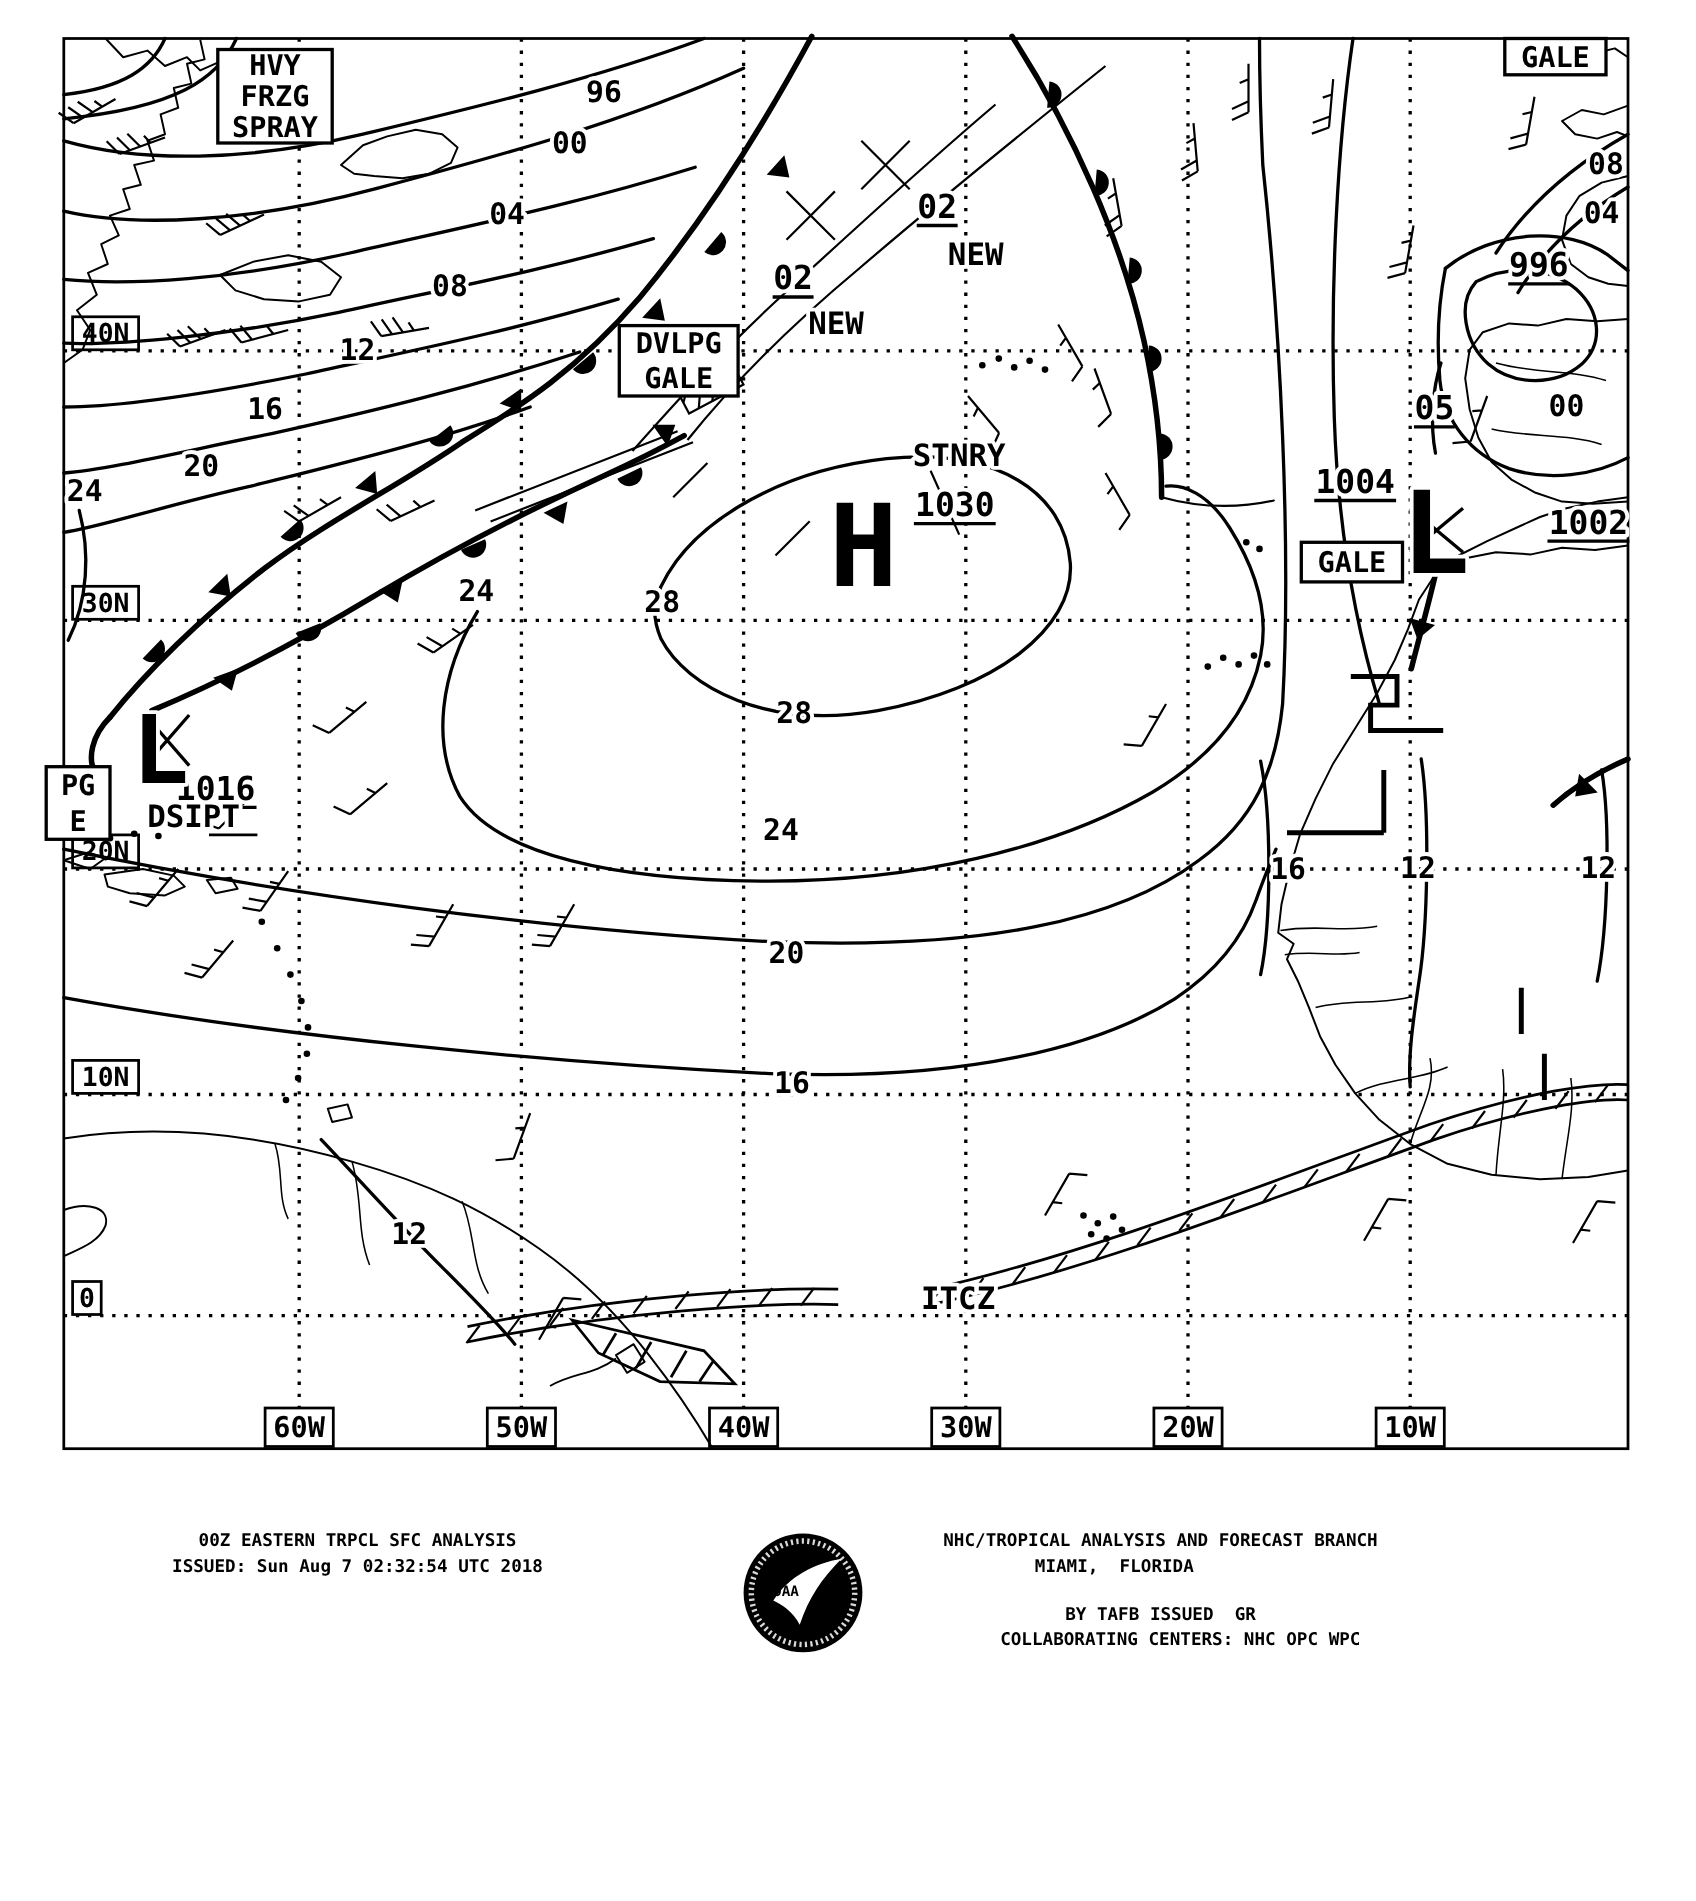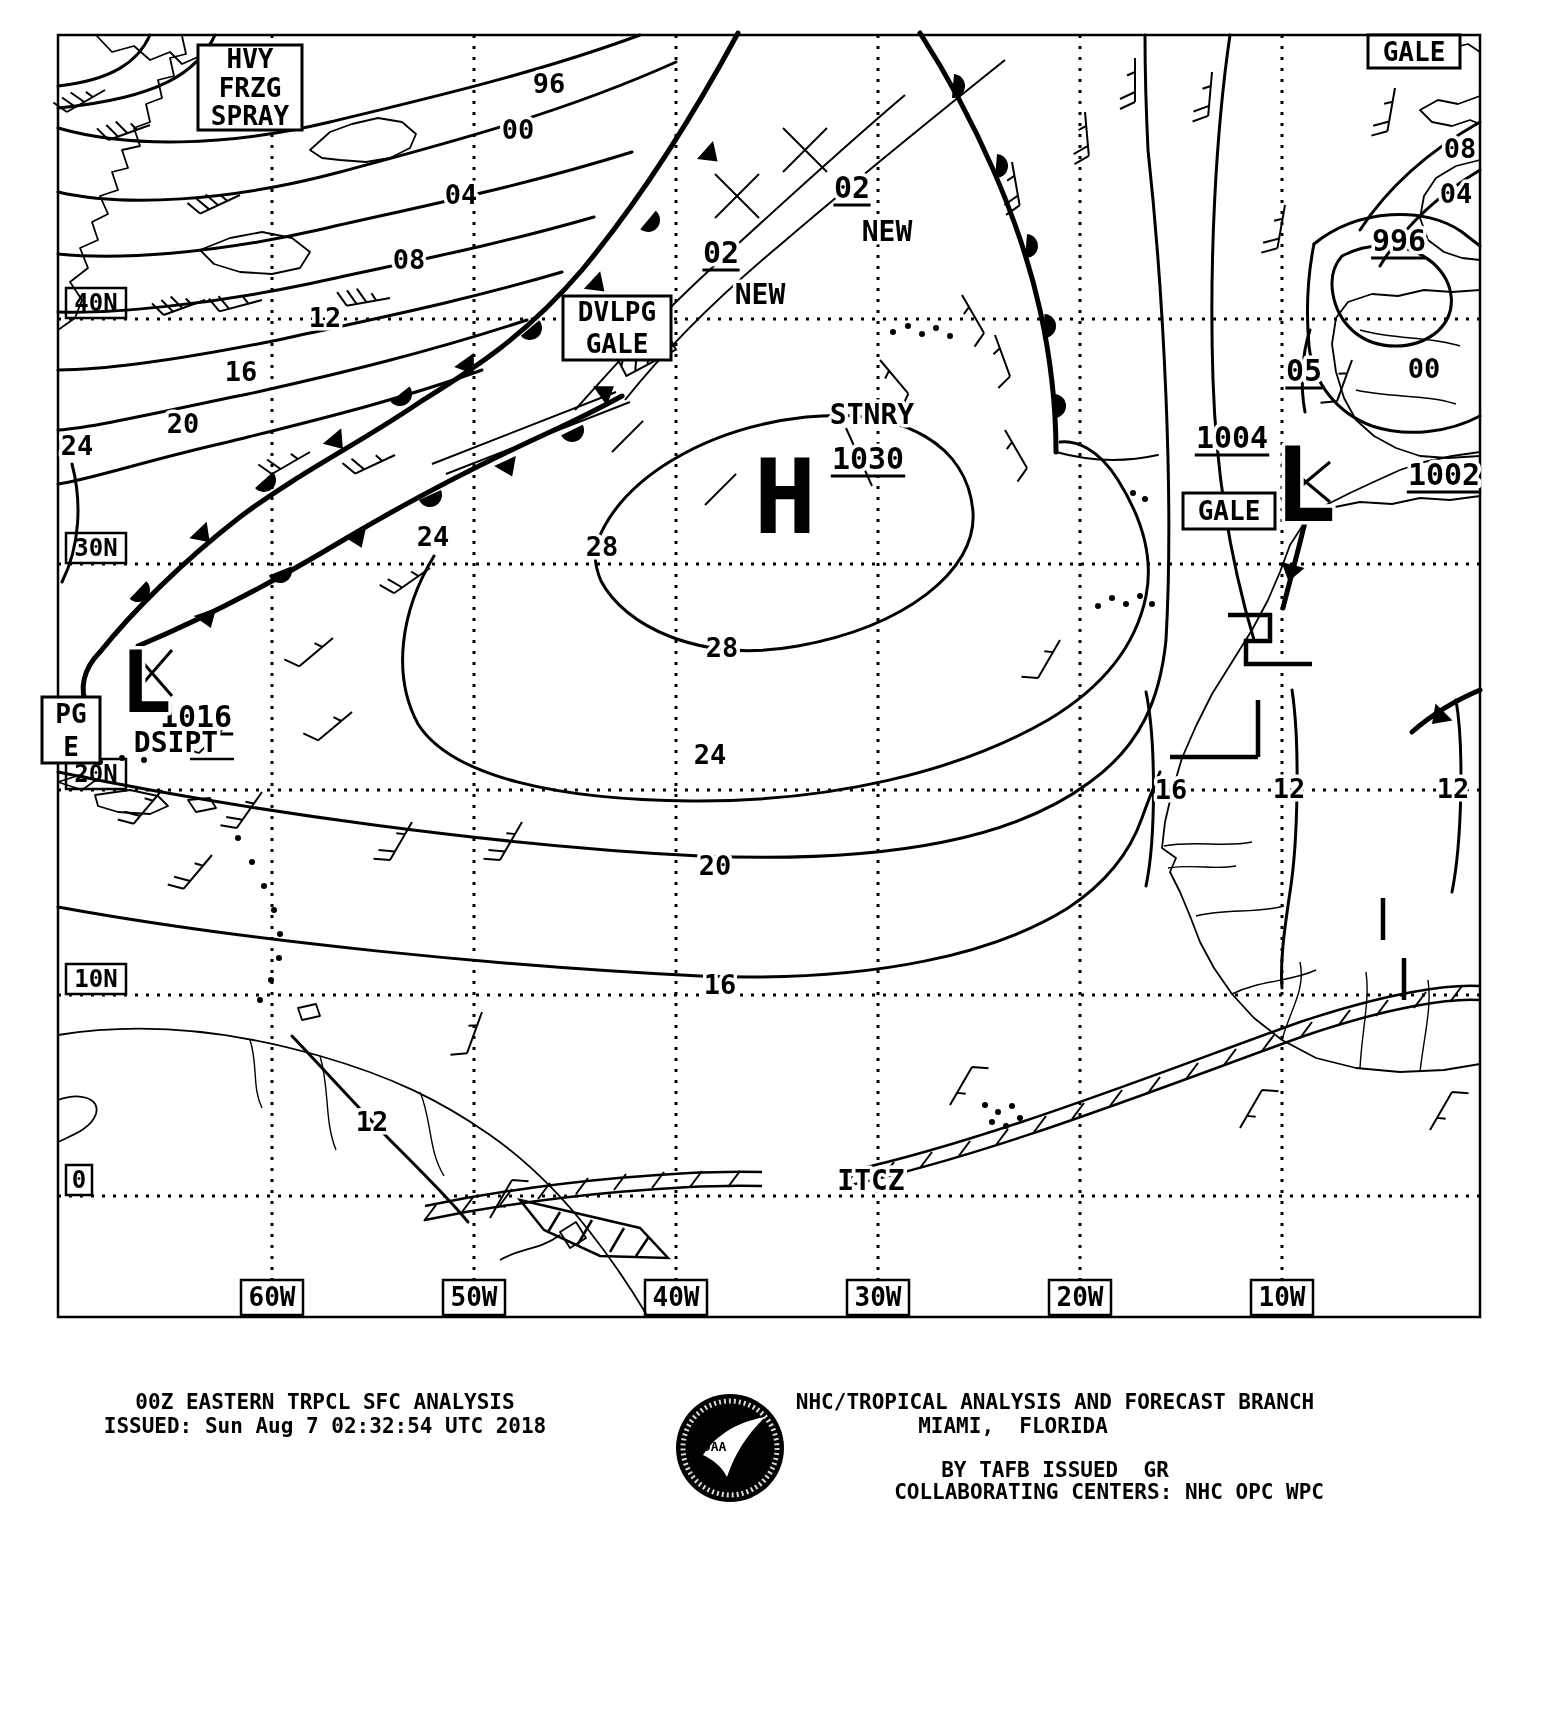--- a/index.html
+++ b/index.html
@@ -1,21 +1,21 @@
 <!DOCTYPE html>
 <html><head>
 <meta charset="utf-8">
 <style>
   html,body{margin:0;padding:0;background:#fff;}
   .page{position:relative;width:1542px;height:1728px;background:#fff;overflow:hidden;
         font-family:"DejaVu Sans Mono","Liberation Mono",monospace;}
   svg{position:absolute;left:0;top:0;}
   svg text{font-family:"DejaVu Sans Mono","Liberation Mono",monospace;font-weight:bold;fill:#000;}
   .halo{paint-order:stroke;stroke:#fff;stroke-width:7px;stroke-linejoin:round;}
-  .cap{position:absolute;color:#000;font-weight:bold;font-size:21px;letter-spacing:0px;
+  .cap{position:absolute;color:#000;font-weight:bold;font-size:16px;letter-spacing:0px;
        white-space:pre;text-align:center;}
   .logo{position:absolute;left:673px;top:1391px;width:114px;height:114px;}
 </style>
 </head>
 <body>
 
 <div class="page">
 
 <svg width="1542" height="1728" viewBox="0 0 1542 1728">
 
@@ -467,21 +467,21 @@
           <text x="71" y="755.5" font-size="26" text-anchor="middle">E</text>
         </g>
       </g>
 </svg>
 
 <div class="cap" style="left:90px;top:1390px;width:470px;">00Z EASTERN TRPCL SFC ANALYSIS</div>
 <div class="cap" style="left:90px;top:1414px;width:470px;">ISSUED: Sun Aug 7 02:32:54 UTC 2018</div>
 <div class="cap" style="left:770px;top:1390px;width:570px;">NHC/TROPICAL ANALYSIS AND FORECAST BRANCH</div>
 <div class="cap" style="left:728px;top:1414px;width:570px;">MIAMI,  FLORIDA</div>
 <div class="cap" style="left:770px;top:1458px;width:570px;">BY TAFB ISSUED  GR</div>
-<div class="cap" style="left:754px;top:1480px;width:570px;text-align:right;">COLLABORATING CENTERS: NHC OPC WPC</div>
+<div class="cap" style="left:788px;top:1480px;width:570px;">COLLABORATING CENTERS: NHC OPC WPC</div>
 
 <div class="logo">
   <svg width="114" height="114" viewBox="0 0 114 114">
     <circle cx="57" cy="57" r="54" fill="#000"></circle>
     <circle cx="57" cy="57" r="47" fill="none" stroke="#fff" stroke-width="5" stroke-dasharray="2 3" opacity="0.85"></circle>
     <path fill="#fff" d="M30,64 C44,42 68,30 92,26 C74,44 62,62 54,86 C48,74 38,68 30,64 Z"></path>
     <text x="22" y="60" font-size="13" fill="#fff" font-weight="bold">NOAA</text>
   </svg>
 </div>
 

